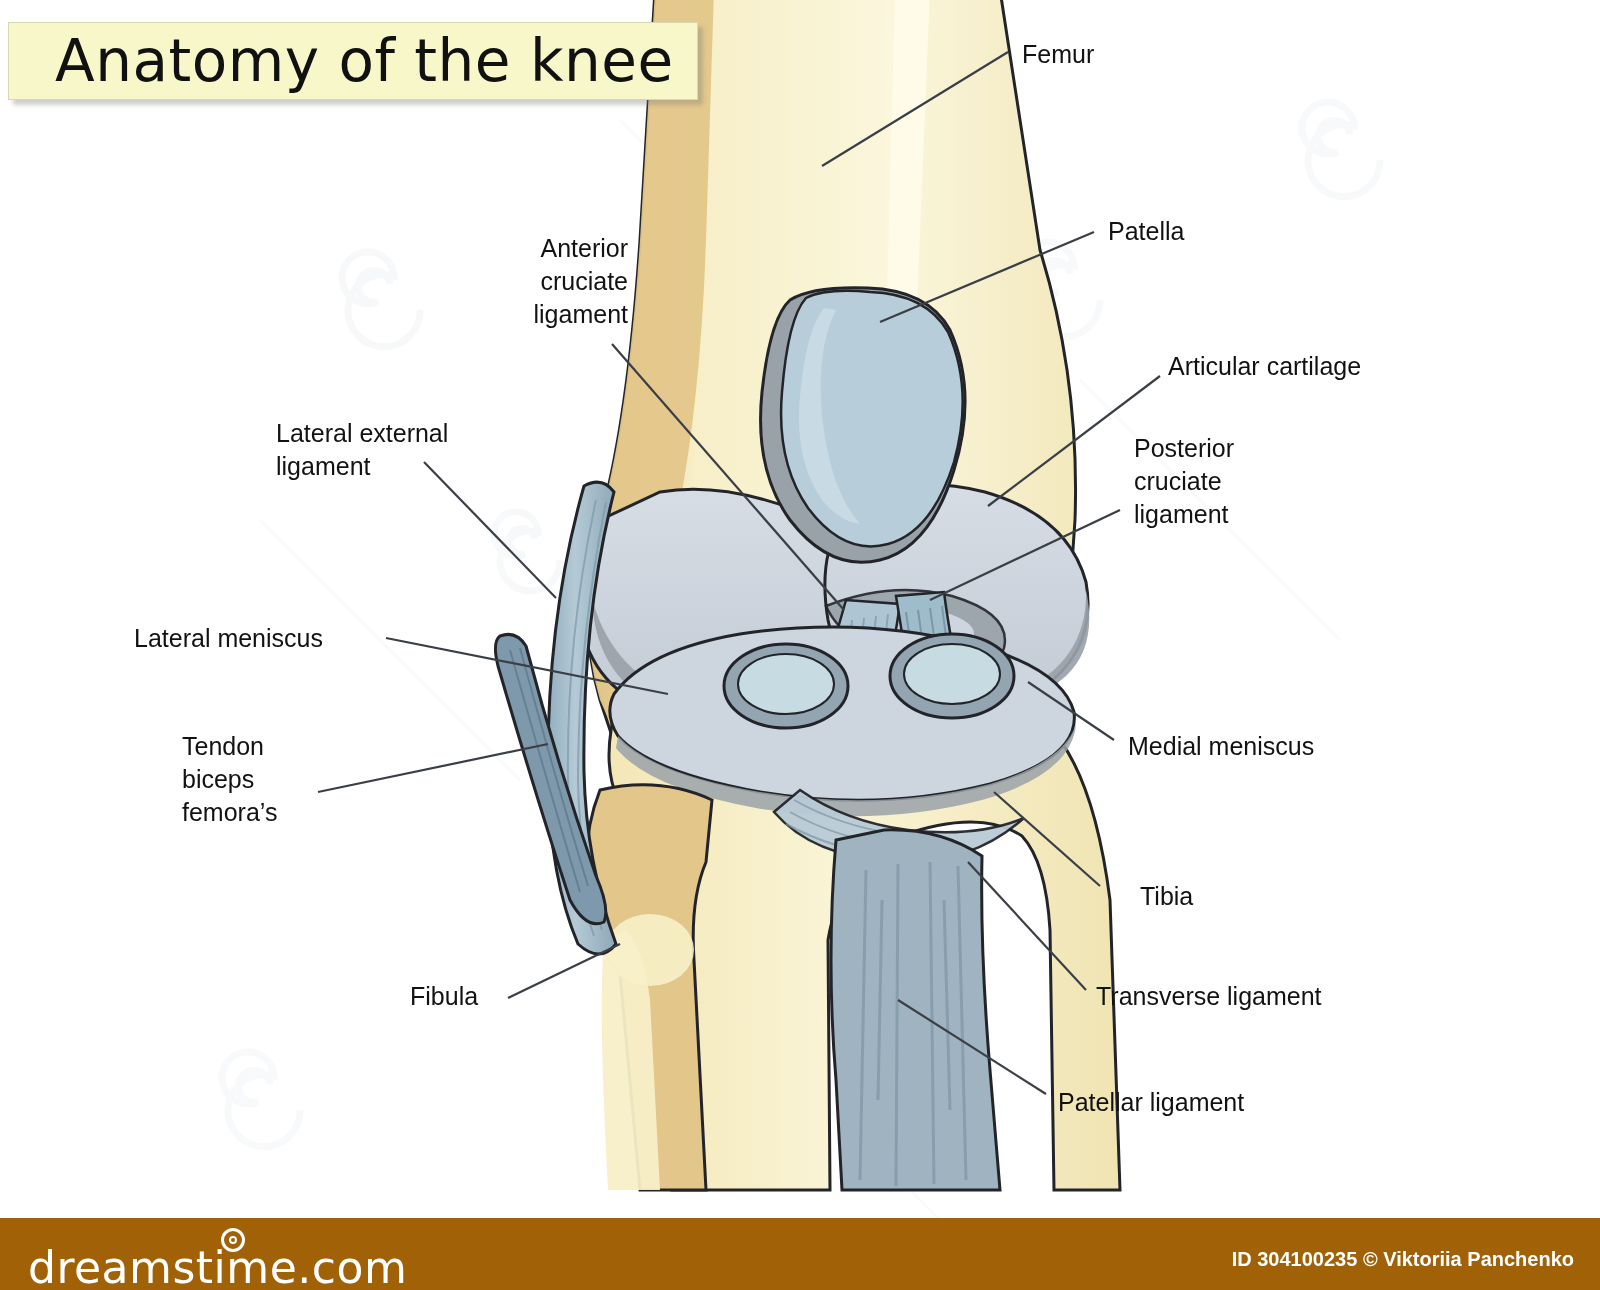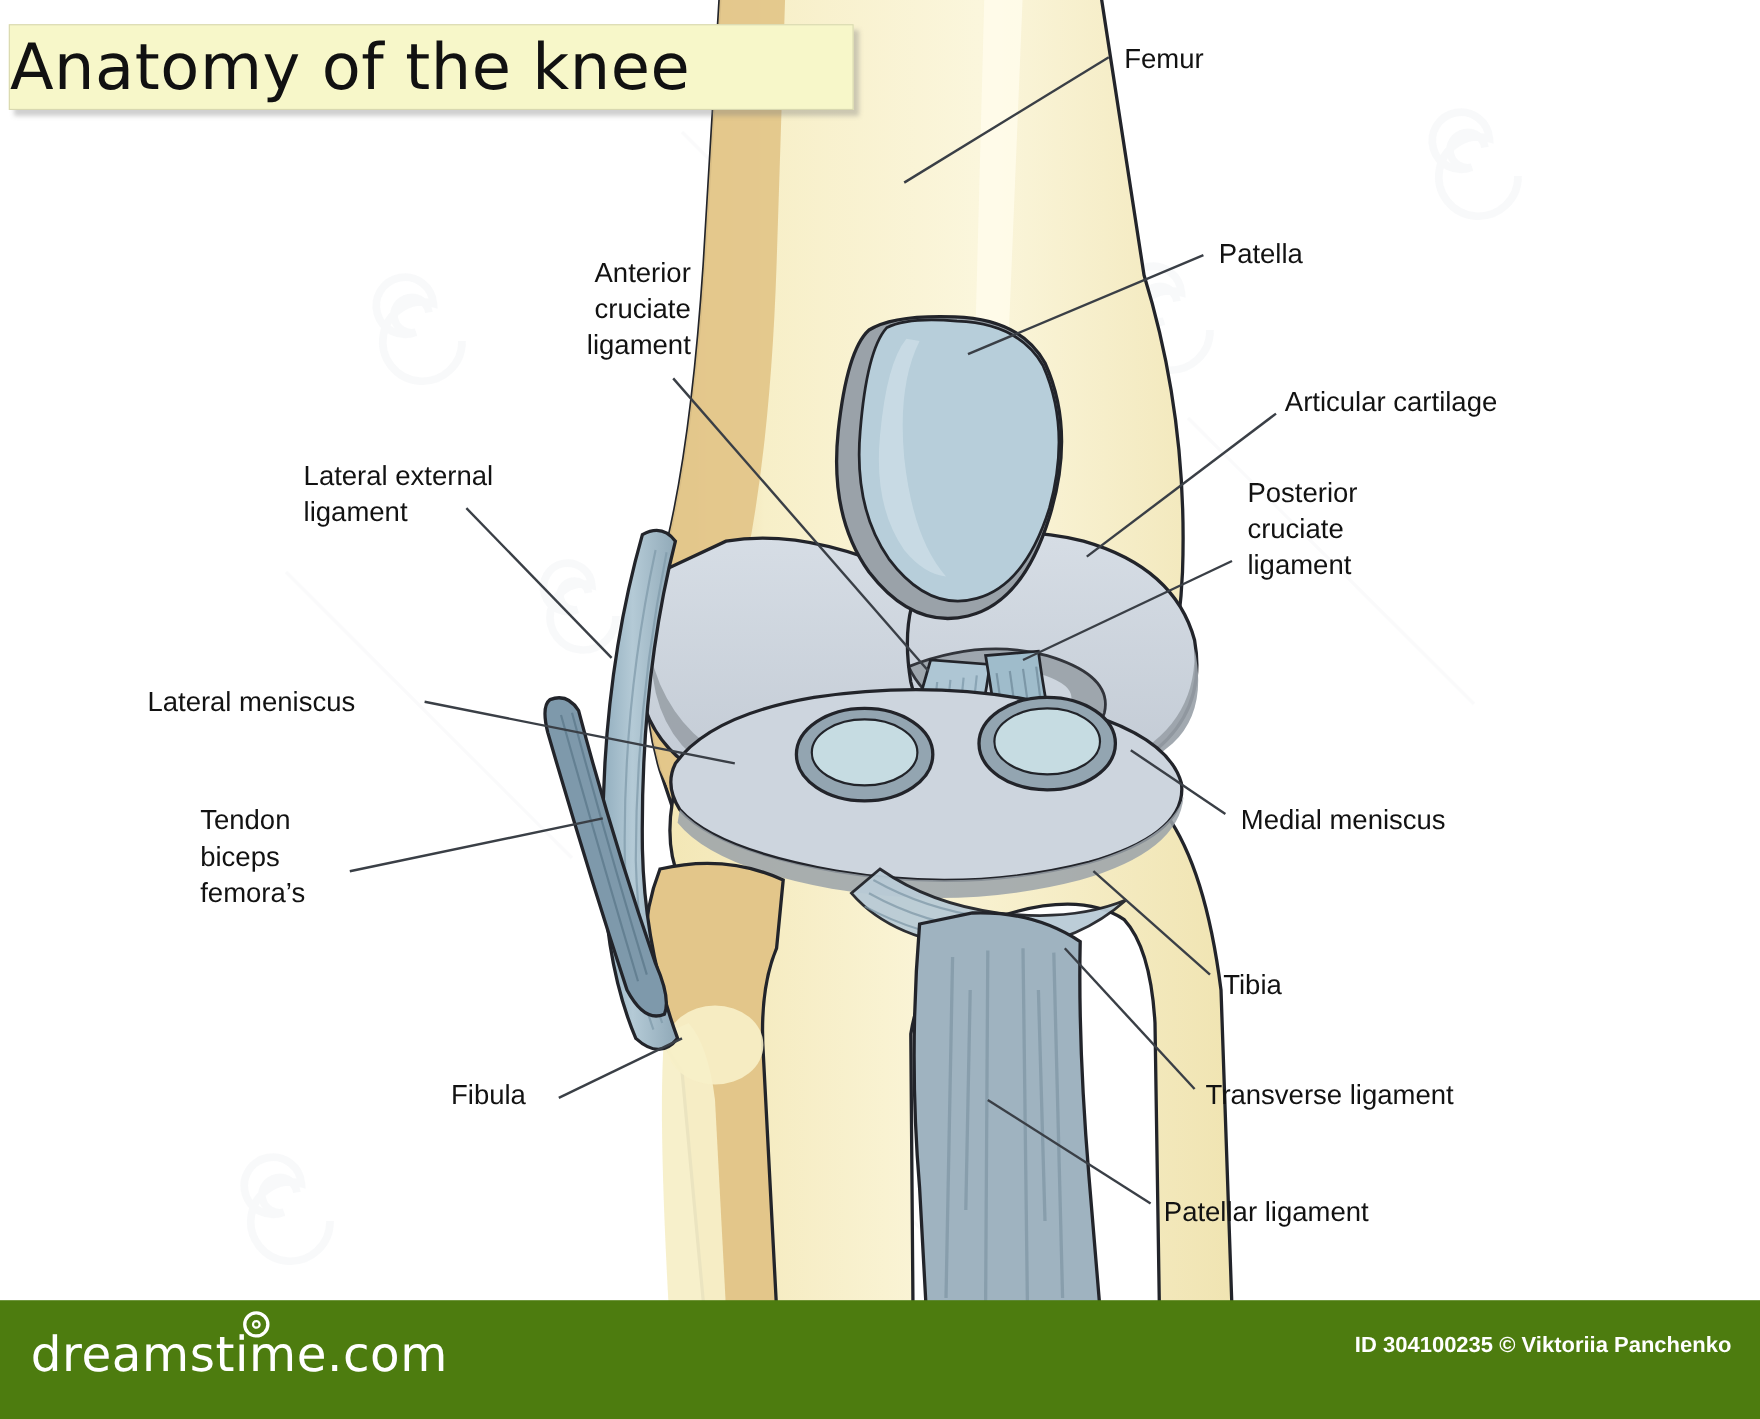--- a/index.html
+++ b/index.html
@@ -8,26 +8,27 @@
     background:#ffffff;
     font-family:"Liberation Sans", sans-serif;
     overflow:hidden;
     position:relative;
   }
   #stage{position:absolute;left:0;top:0;width:1600px;height:1290px;}
 
   
   #title-banner{
     position:absolute;left:8px;top:22px;
-    width:768px;height:78px;
+    width:690px;height:78px;
     background:#F7F7C9;
     border:1px solid #d8d8b0;
     box-shadow:5px 5px 4px rgba(120,120,120,.35);
     display:flex;align-items:center;
     box-sizing:border-box;
+    padding-left:46px;
     z-index:40;
   }
   #title-text{
     font-size:58px;color:#111;letter-spacing:.5px;white-space:nowrap;
     font-family:"DejaVu Sans", sans-serif;
   }
 
   
   .lbl{
     position:absolute;
@@ -36,22 +37,22 @@
     line-height:1.32;
     white-space:pre-line;
     z-index:30;
     font-family:"Liberation Sans", sans-serif;
   }
   .lbl.r{text-align:right;}
   .lbl.l{text-align:left;}
 
   
   #footer{
-    position:absolute;left:0;bottom:0;width:1600px;height:108px;
-    background:#4d7c0f;z-index:50;
+    position:absolute;left:0;bottom:0;width:1600px;height:72px;
+    background:#a16207;z-index:50;
   }
   #brand{
     position:absolute;left:28px;top:24px;
     color:#ffffff;font-size:44px;letter-spacing:.5px;
     font-family:"DejaVu Sans", sans-serif;
   }
   #brand .sp{
     position:absolute;left:193px;top:-14px;
     width:24px;height:24px;
     border:3px solid #fff;border-radius:50%;
@@ -263,21 +264,21 @@
   </div>
 
   <div id="labels-layer">
       <div class="lbl l" style="left: 1022px; top: 38px;">Femur</div>
       <div class="lbl l" style="left: 1108px; top: 215px;">Patella</div>
       <div class="lbl l" style="left: 1168px; top: 350px;">Articular cartilage</div>
       <div class="lbl l" style="left: 1134px; top: 432px;">Posterior
 cruciate
 ligament</div>
       <div class="lbl l" style="left: 1128px; top: 730px;">Medial meniscus</div>
-      <div class="lbl l" style="left: 1112px; top: 880px;">Tibia</div>
+      <div class="lbl l" style="left: 1112px; top: 880px; padding-left: 28px;">Tibia</div>
       <div class="lbl l" style="left: 1096px; top: 980px;">Transverse ligament</div>
       <div class="lbl l" style="left: 1058px; top: 1086px;">Patellar ligament</div>
       <div class="lbl r" style="left: 488px; top: 232px; width: 140px;">Anterior
 cruciate
 ligament</div>
       <div class="lbl l" style="left: 276px; top: 393px; margin-top: 24px;">Lateral external
 ligament</div>
       <div class="lbl l" style="left: 134px; top: 622px;">Lateral meniscus</div>
       <div class="lbl l" style="left: 182px; top: 730px;">Tendon
 biceps

